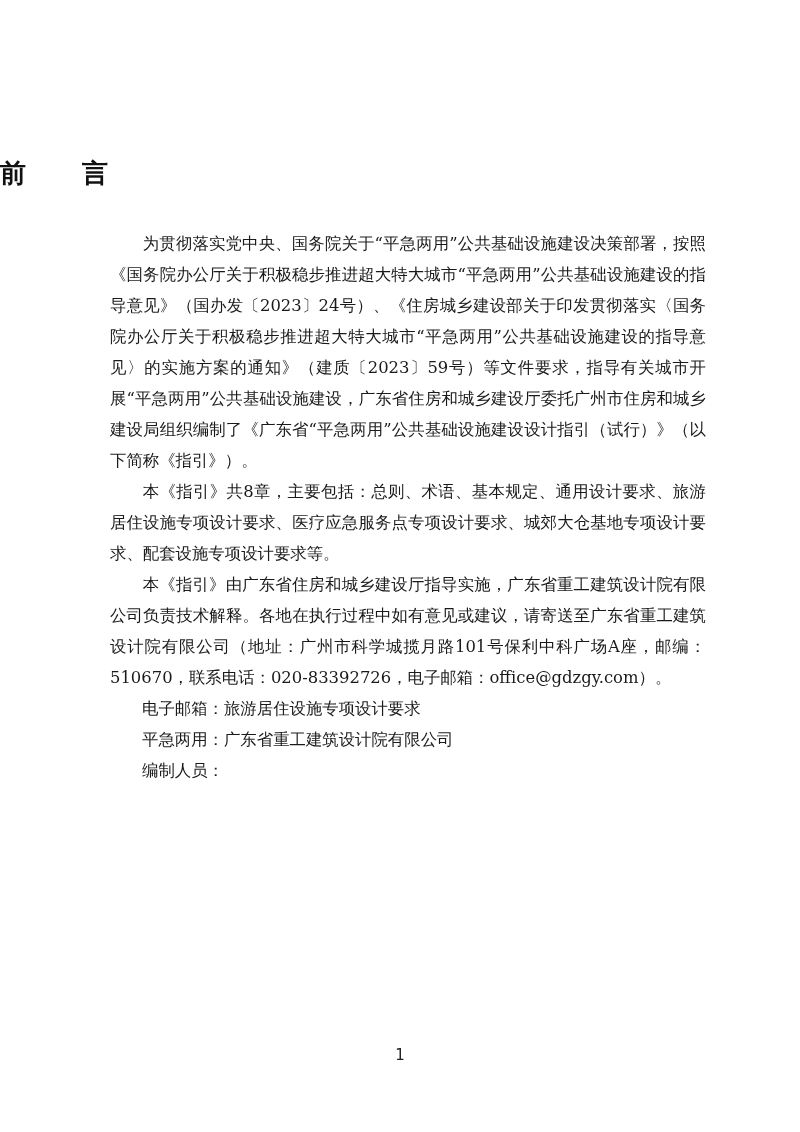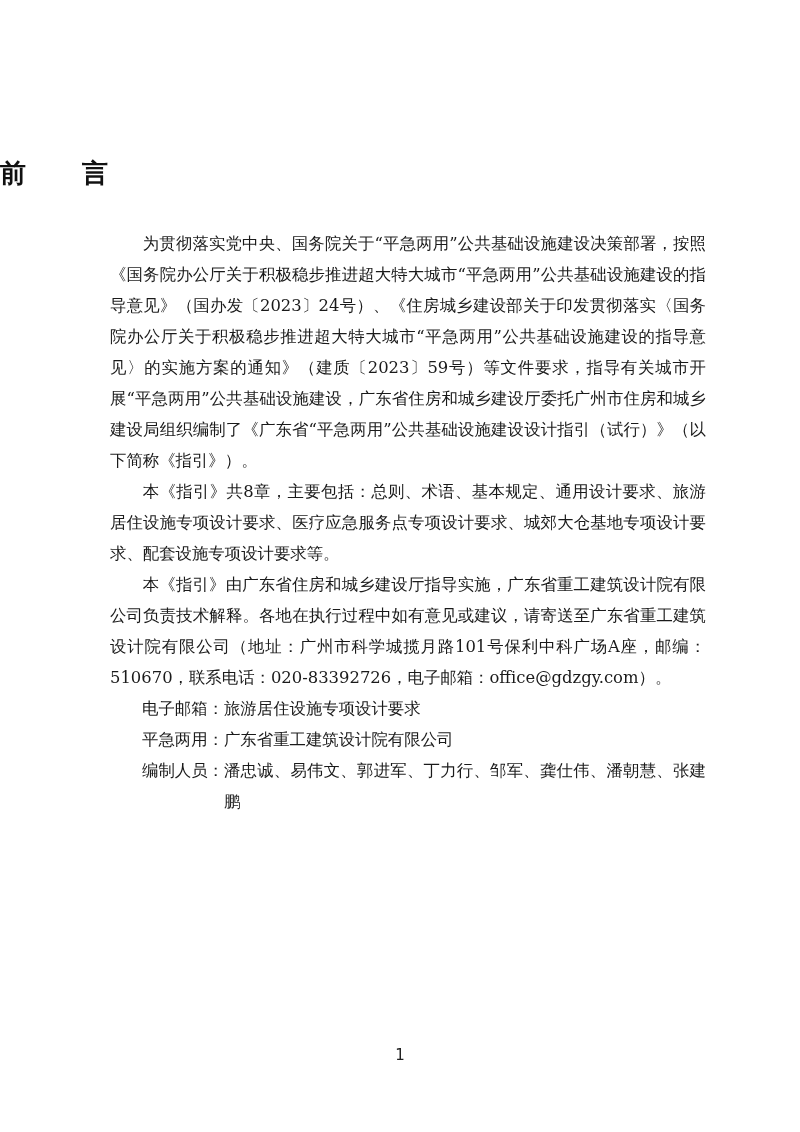--- a/index.html
+++ b/index.html
@@ -92,18 +92,17 @@
     <p class="para">本《指引》由广东省住房和城乡建设厅指导实施，广东省重工建筑设计院有限公司负责技术解释。各地在执行过程中如有意见或建议，请寄送至广东省重工建筑设计院有限公司（地址：广州市科学城揽月路101号保利中科广场A座，邮编：510670，联系电话：020-83392726，电子邮箱：office@gdzgy.com）。</p>
 
 
     <p class="unit-line"><span>电子邮箱：</span><span>旅游居住设施专项设计要求</span></p>
 
     <p class="unit-line"><span>平急两用：</span><span>广东省重工建筑设计院有限公司</span></p>
 
 
     <div class="people">
       <span class="label">编制人员：</span>
-      <span class="value">潘忠诚、易伟文、郭进军、丁力行、邹军、龚仕伟、潘朝慧、张建鹏</span>
     </div>
   </div>
 
   <div class="page-number">1</div>
 </div>
 
 </body></html>

